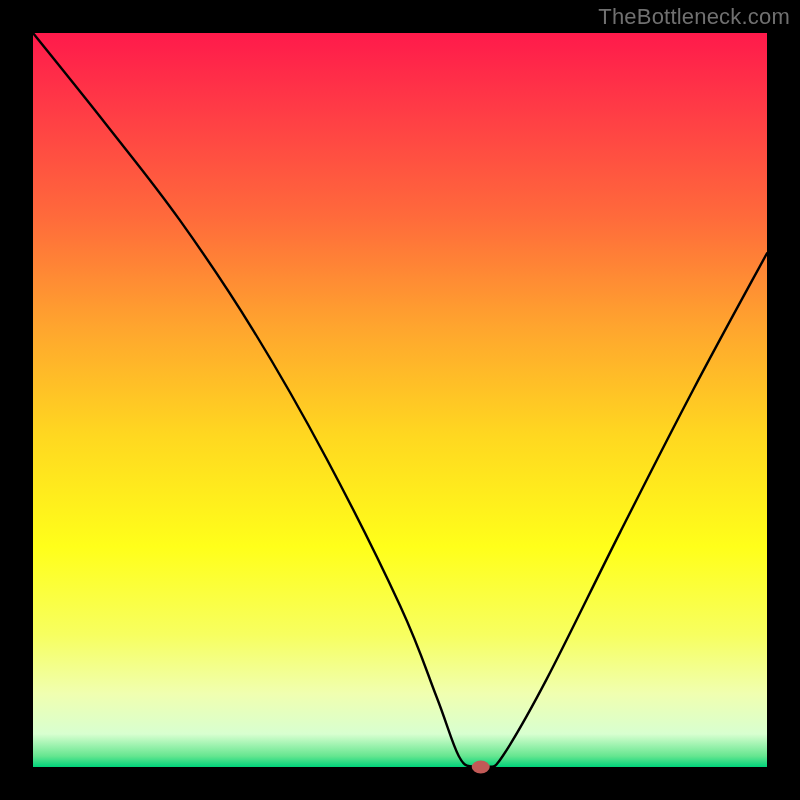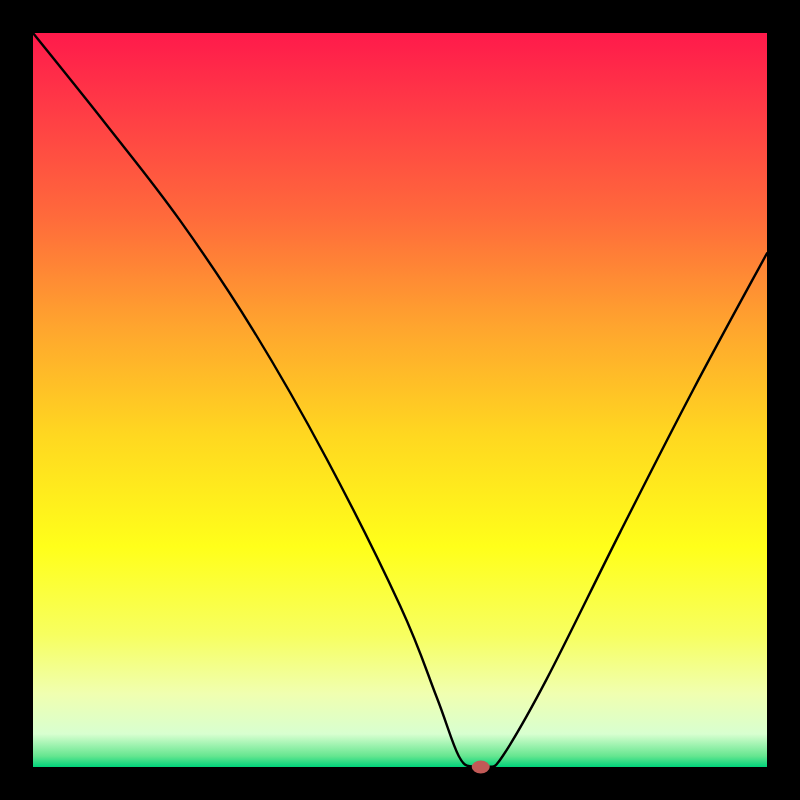--- a/index.html
+++ b/index.html
@@ -28,20 +28,21 @@
     user-select: none;
   }
   svg {
     display: block;
   }
 </style>
 </head>
 <body>
 
 <div class="frame">
+  <div class="watermark">TheBottleneck.com</div>
 
   <svg id="chart-svg" width="800" height="800" viewBox="0 0 800 800">
     <defs>
       <linearGradient id="bg-grad" x1="0" y1="0" x2="0" y2="1">
           <stop offset="0%" stop-color="#ff1a4b"></stop>
           <stop offset="10%" stop-color="#ff3a46"></stop>
           <stop offset="25%" stop-color="#ff6a3b"></stop>
           <stop offset="40%" stop-color="#ffa52e"></stop>
           <stop offset="55.00000000000001%" stop-color="#ffd820"></stop>
           <stop offset="70%" stop-color="#ffff1a"></stop>

